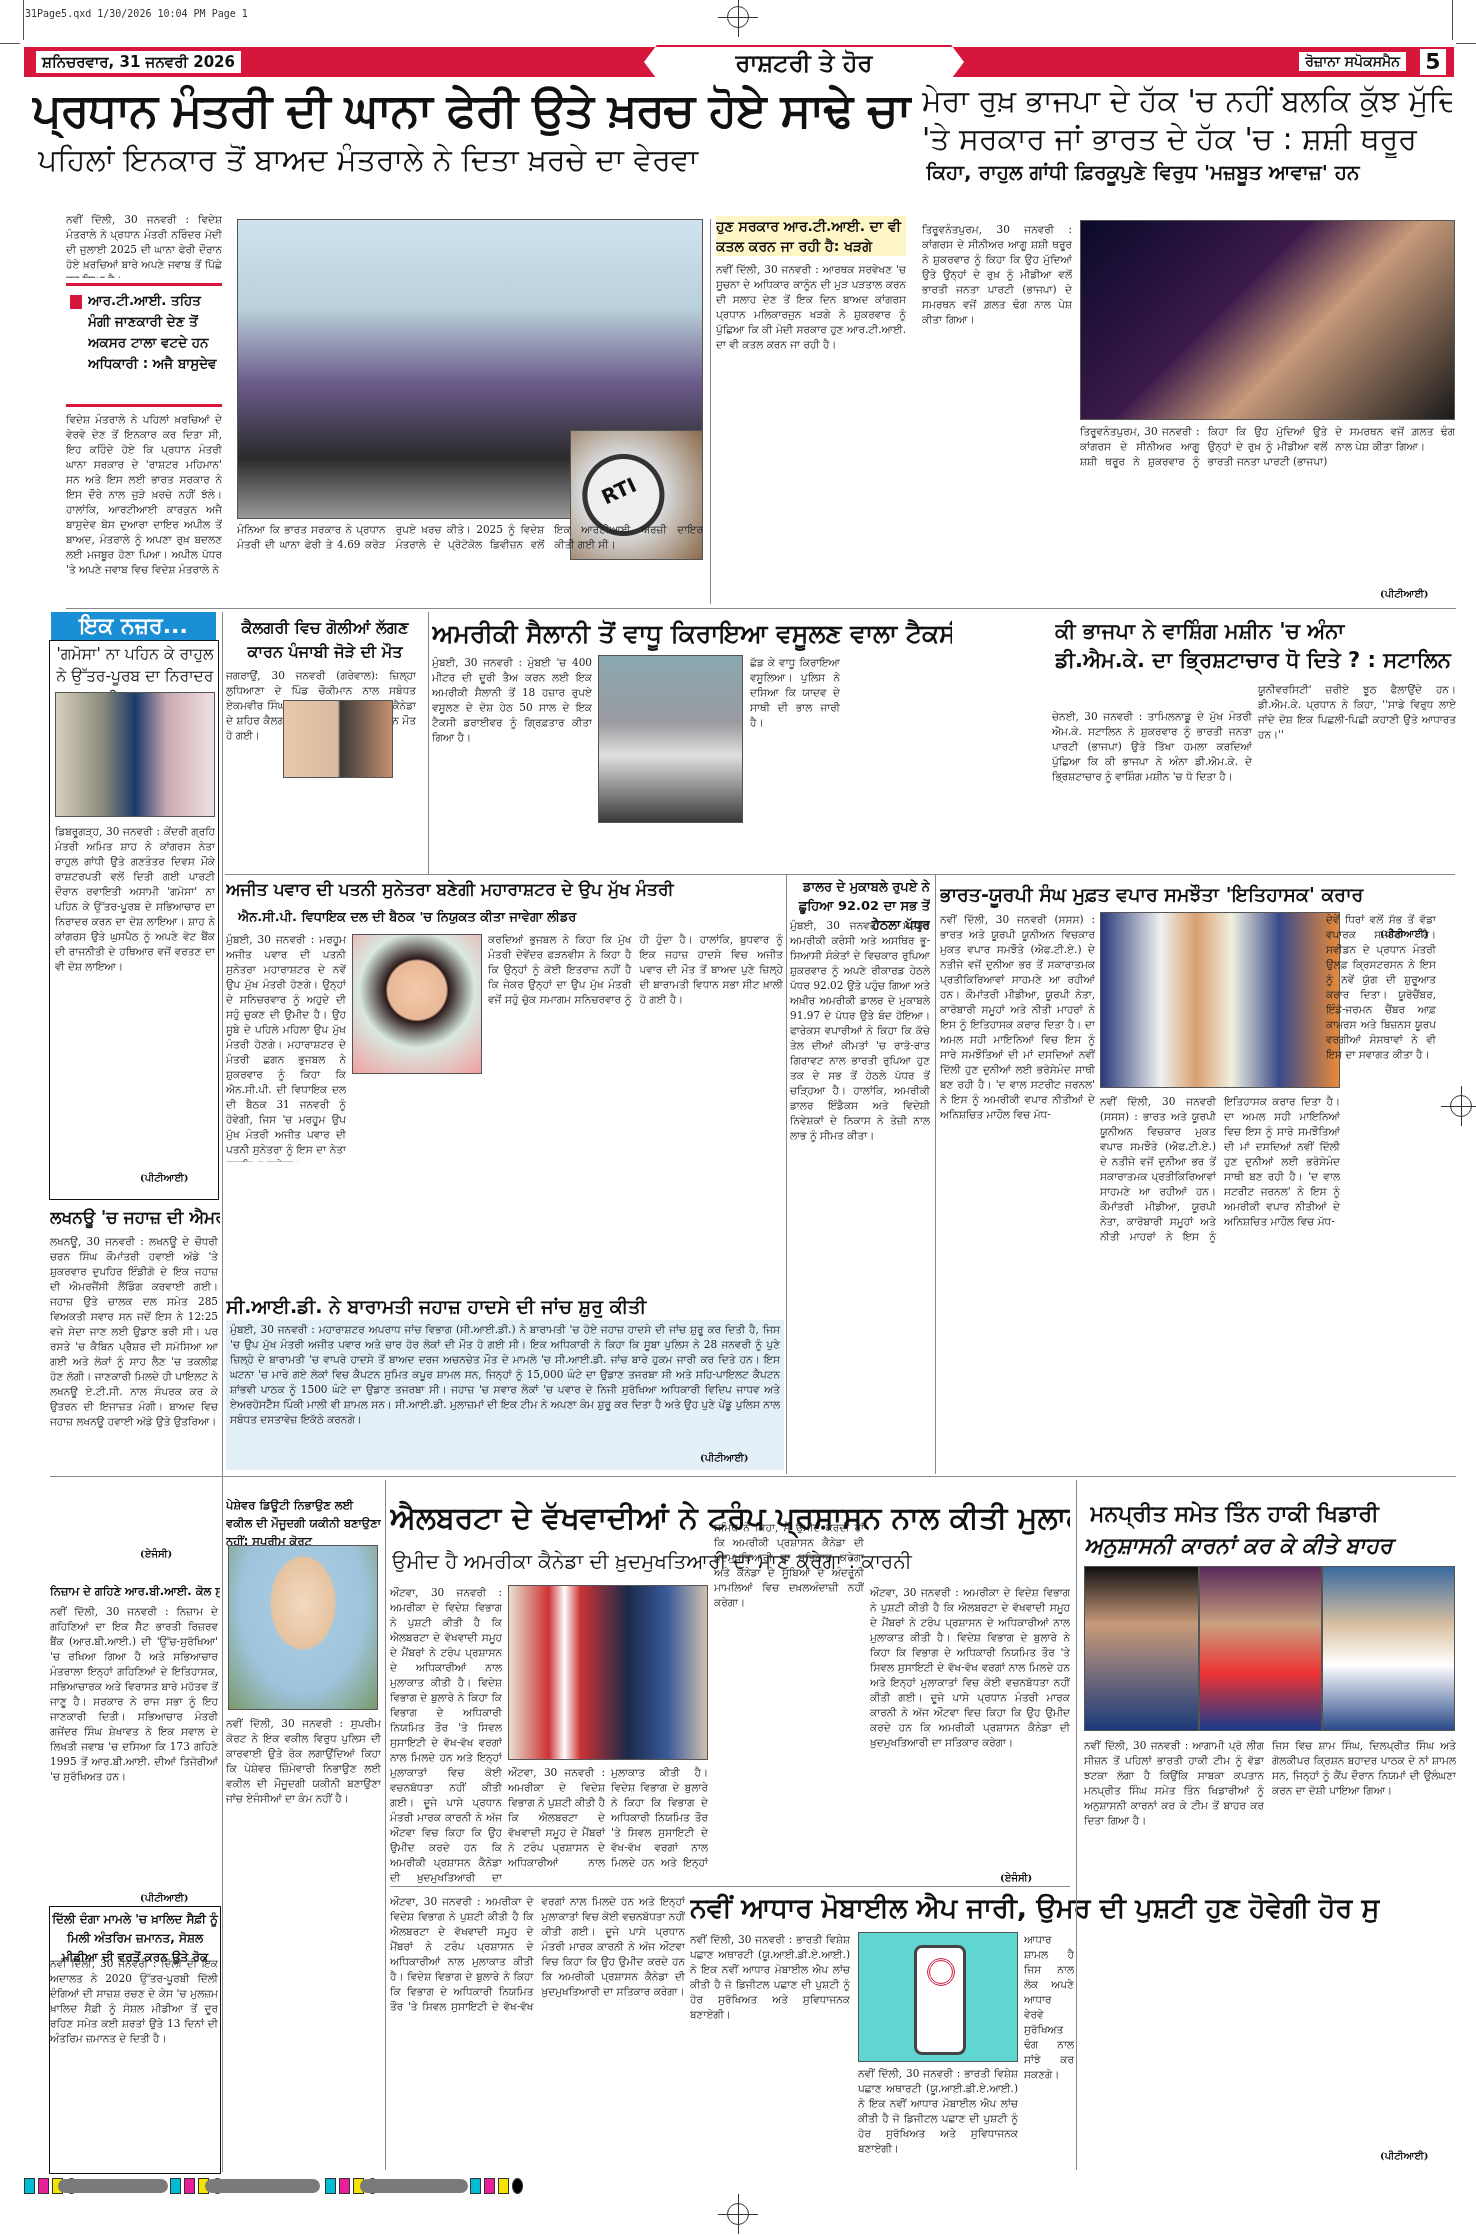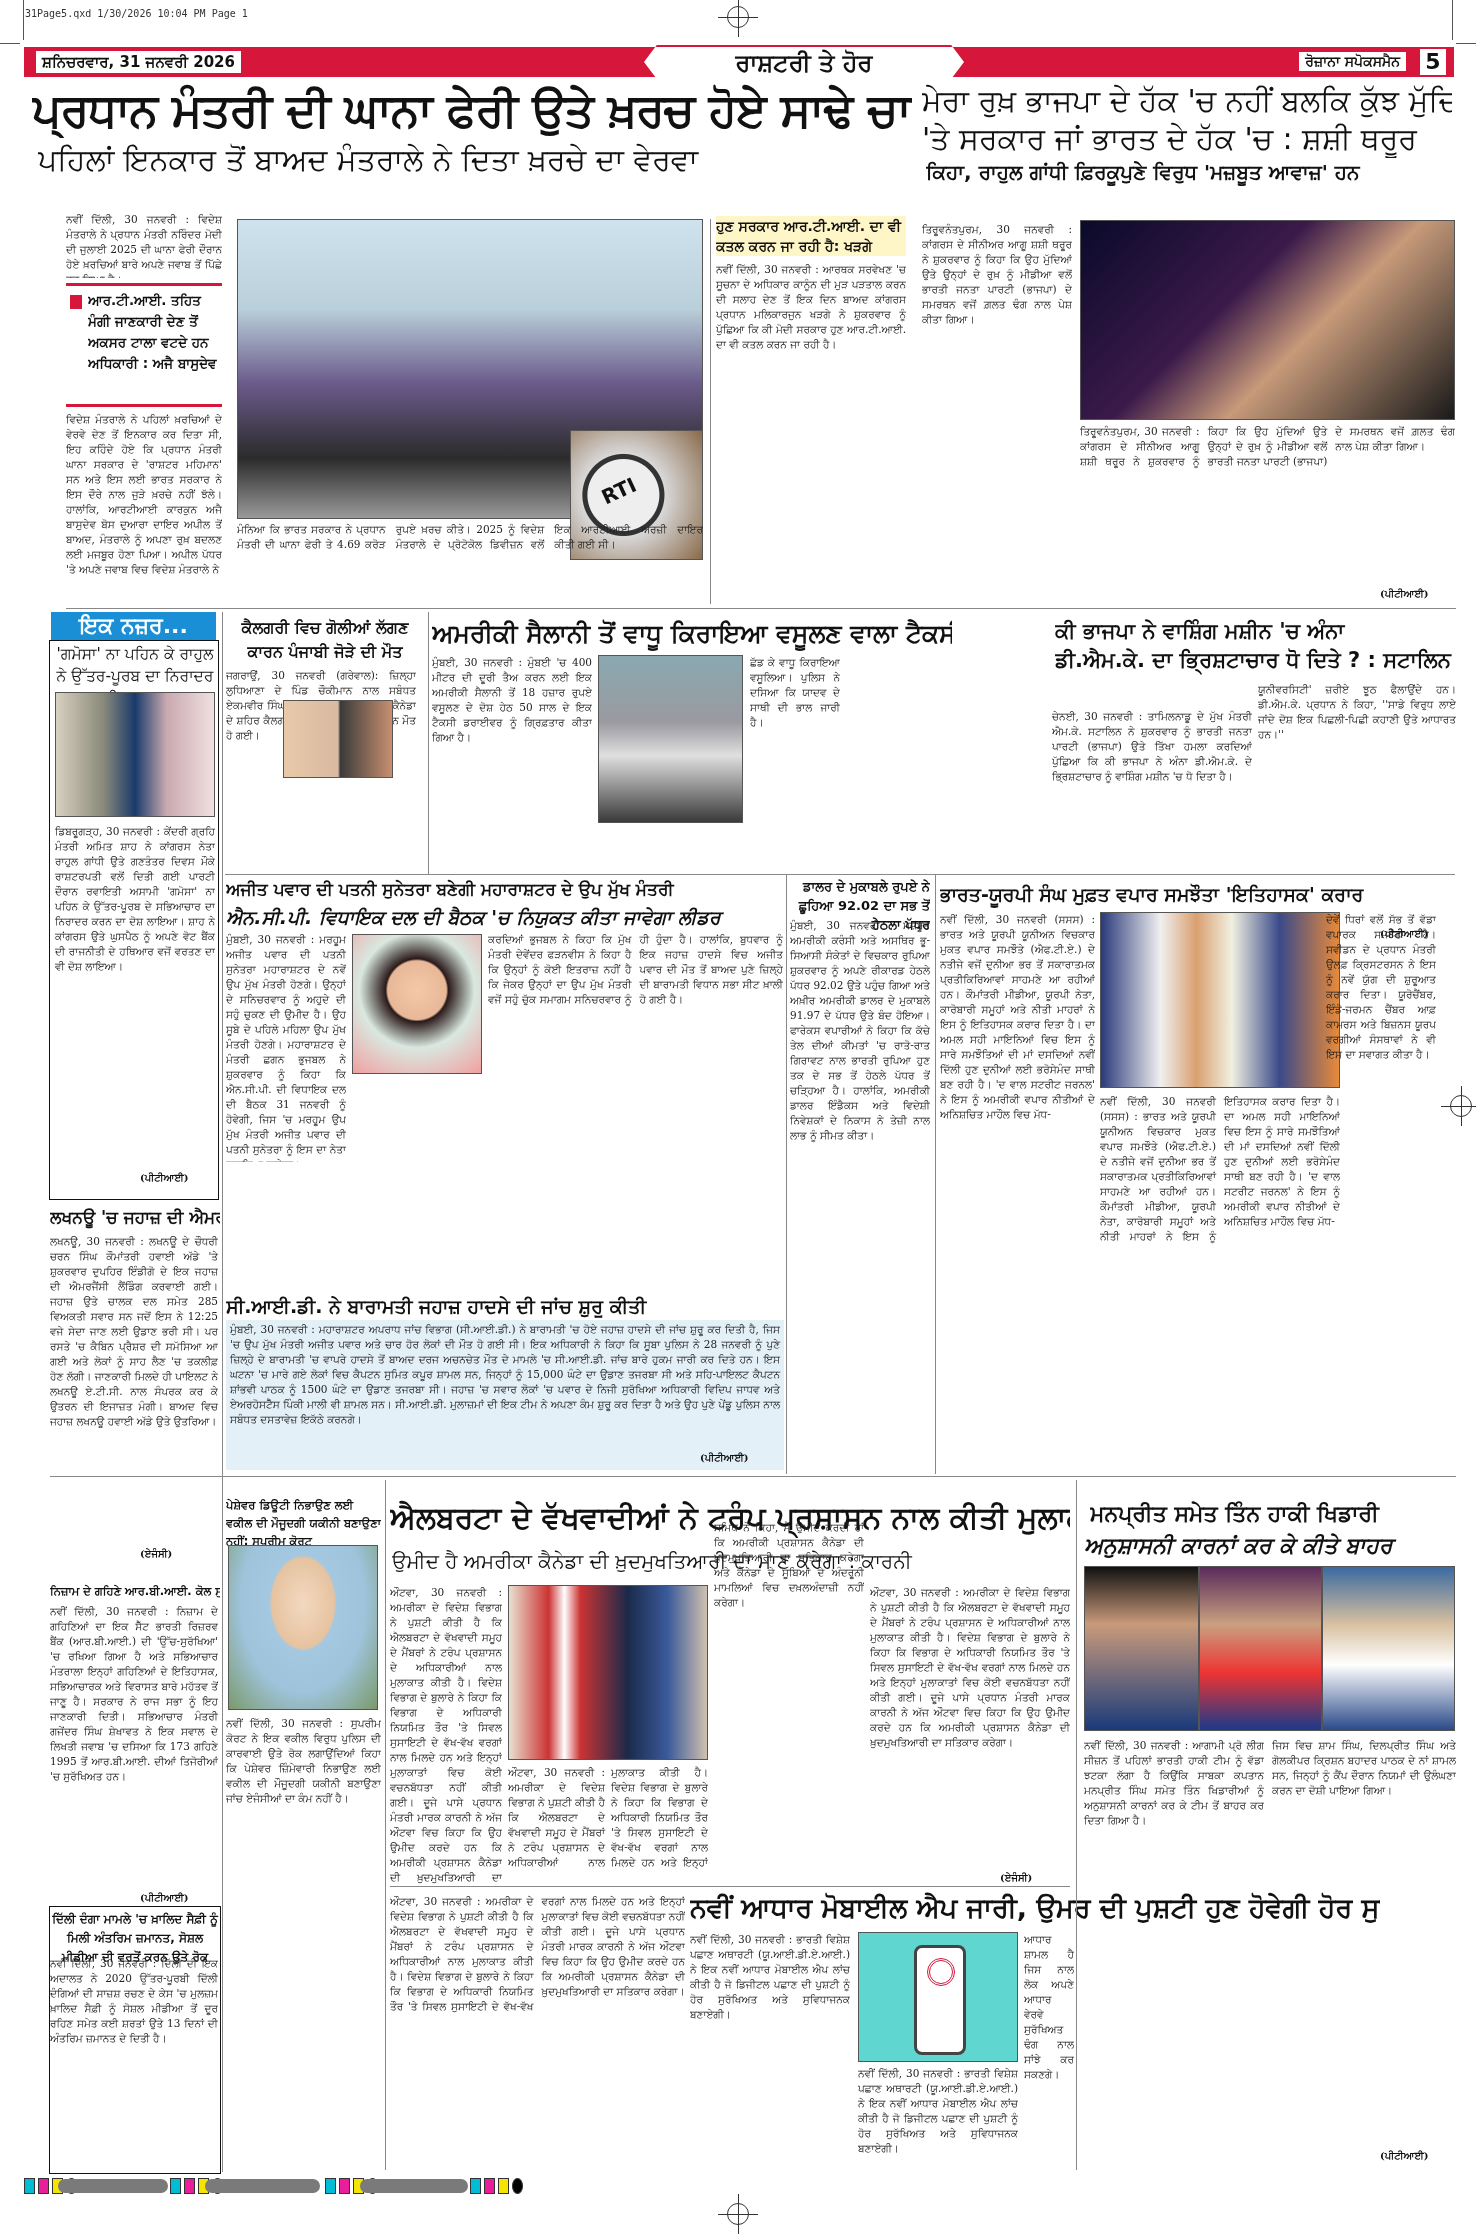--- a/index.html
+++ b/index.html
@@ -101,21 +101,21 @@
 <div class="abs hl" style="left:1055px;top:645px;width:400px;font-size:21px;line-height:30px;">ਡੀ.ਐਮ.ਕੇ. ਦਾ ਭ੍ਰਿਸ਼ਟਾਚਾਰ ਧੋ ਦਿਤੇ ? : ਸਟਾਲਿਨ</div>
 <div class="abs body-text" style="left:1052px;top:682px;width:200px;height:260px;margin-top:27px;">ਚੇਨਈ, 30 ਜਨਵਰੀ : ਤਾਮਿਲਨਾਡੂ ਦੇ ਮੁੱਖ ਮੰਤਰੀ ਐਮ.ਕੇ. ਸਟਾਲਿਨ ਨੇ ਸ਼ੁਕਰਵਾਰ ਨੂੰ ਭਾਰਤੀ ਜਨਤਾ ਪਾਰਟੀ (ਭਾਜਪਾ) ਉਤੇ ਤਿੱਖਾ ਹਮਲਾ ਕਰਦਿਆਂ ਪੁੱਛਿਆ ਕਿ ਕੀ ਭਾਜਪਾ ਨੇ ਅੰਨਾ ਡੀ.ਐਮ.ਕੇ. ਦੇ ਭ੍ਰਿਸ਼ਟਾਚਾਰ ਨੂੰ ਵਾਸ਼ਿੰਗ ਮਸ਼ੀਨ 'ਚ ਧੋ ਦਿਤਾ ਹੈ।</div>
 <div class="abs body-text" style="left:1258px;top:682px;width:198px;height:260px;">ਯੂਨੀਵਰਸਿਟੀ' ਜ਼ਰੀਏ ਝੂਠ ਫੈਲਾਉਂਦੇ ਹਨ। ਡੀ.ਐਮ.ਕੇ. ਪ੍ਰਧਾਨ ਨੇ ਕਿਹਾ, ''ਸਾਡੇ ਵਿਰੁਧ ਲਾਏ ਜਾਂਦੇ ਦੋਸ਼ ਇਕ ਪਿਛਲੀ-ਪਿਛੀ ਕਹਾਣੀ ਉਤੇ ਆਧਾਰਤ ਹਨ।''</div>
 <div class="abs credit" style="left:1380px;top:928px;width:75px;">(ਪੀਟੀਆਈ)</div>
 
 <div class="abs vrule" style="left:222px;top:612px;height:1560px;"></div>
 <div class="abs vrule" style="left:428px;top:612px;height:262px;"></div>
 <div class="abs hrule" style="left:225px;top:874px;width:1230px;"></div>
 
 <div class="abs hl" style="left:226px;top:877px;width:560px;font-size:17px;line-height:24px;">ਅਜੀਤ ਪਵਾਰ ਦੀ ਪਤਨੀ ਸੁਨੇਤਰਾ ਬਣੇਗੀ ਮਹਾਰਾਸ਼ਟਰ ਦੇ ਉਪ ਮੁੱਖ ਮੰਤਰੀ</div>
-<div class="abs sub" style="left:226px;top:906px;width:560px;font-size:19px;line-height:22px;font-weight:bold;font-style:italic;">ਐਨ.ਸੀ.ਪੀ. ਵਿਧਾਇਕ ਦਲ ਦੀ ਬੈਠਕ 'ਚ ਨਿਯੁਕਤ ਕੀਤਾ ਜਾਵੇਗਾ ਲੀਡਰ</div>
+<div class="abs sub" style="left:238px;top:906px;width:560px;font-size:13px;line-height:22px;font-weight:bold;">ਐਨ.ਸੀ.ਪੀ. ਵਿਧਾਇਕ ਦਲ ਦੀ ਬੈਠਕ 'ਚ ਨਿਯੁਕਤ ਕੀਤਾ ਜਾਵੇਗਾ ਲੀਡਰ</div>
 <div class="abs body-text" style="left:226px;top:932px;width:120px;height:230px;">ਮੁੰਬਈ, 30 ਜਨਵਰੀ : ਮਰਹੂਮ ਅਜੀਤ ਪਵਾਰ ਦੀ ਪਤਨੀ ਸੁਨੇਤਰਾ ਮਹਾਰਾਸ਼ਟਰ ਦੇ ਨਵੇਂ ਉਪ ਮੁੱਖ ਮੰਤਰੀ ਹੋਣਗੇ। ਉਨ੍ਹਾਂ ਦੇ ਸਨਿਚਰਵਾਰ ਨੂੰ ਅਹੁਦੇ ਦੀ ਸਹੁੰ ਚੁਕਣ ਦੀ ਉਮੀਦ ਹੈ। ਉਹ ਸੂਬੇ ਦੇ ਪਹਿਲੇ ਮਹਿਲਾ ਉਪ ਮੁੱਖ ਮੰਤਰੀ ਹੋਣਗੇ। ਮਹਾਰਾਸ਼ਟਰ ਦੇ ਮੰਤਰੀ ਛਗਨ ਭੁਜਬਲ ਨੇ ਸ਼ੁਕਰਵਾਰ ਨੂੰ ਕਿਹਾ ਕਿ ਐਨ.ਸੀ.ਪੀ. ਦੀ ਵਿਧਾਇਕ ਦਲ ਦੀ ਬੈਠਕ 31 ਜਨਵਰੀ ਨੂੰ ਹੋਵੇਗੀ, ਜਿਸ 'ਚ ਮਰਹੂਮ ਉਪ ਮੁੱਖ ਮੰਤਰੀ ਅਜੀਤ ਪਵਾਰ ਦੀ ਪਤਨੀ ਸੁਨੇਤਰਾ ਨੂੰ ਇਸ ਦਾ ਨੇਤਾ ਬਣਾਇਆ ਜਾਵੇਗਾ।</div>
 <div class="abs photo" style="left:352px;top:934px;width:130px;height:140px;background:radial-gradient(circle at 50% 40%,#f3c9a9 0,#e8b898 28%,#2a1a1a 30%,#d9e8e0 55%,#f0a0a0 100%);"></div>
 <div class="abs body-text" style="left:488px;top:932px;width:295px;height:230px;column-count:2;column-gap:8px;">ਕਰਦਿਆਂ ਭੁਜਬਲ ਨੇ ਕਿਹਾ ਕਿ ਮੁੱਖ ਮੰਤਰੀ ਦੇਵੇਂਦਰ ਫੜਨਵੀਸ ਨੇ ਕਿਹਾ ਹੈ ਕਿ ਉਨ੍ਹਾਂ ਨੂੰ ਕੋਈ ਇਤਰਾਜ਼ ਨਹੀਂ ਹੈ ਕਿ ਜੇਕਰ ਉਨ੍ਹਾਂ ਦਾ ਉਪ ਮੁੱਖ ਮੰਤਰੀ ਵਜੋਂ ਸਹੁੰ ਚੁੱਕ ਸਮਾਗਮ ਸਨਿਚਰਵਾਰ ਨੂੰ ਹੀ ਹੁੰਦਾ ਹੈ। ਹਾਲਾਂਕਿ, ਬੁਧਵਾਰ ਨੂੰ ਇਕ ਜਹਾਜ਼ ਹਾਦਸੇ ਵਿਚ ਅਜੀਤ ਪਵਾਰ ਦੀ ਮੌਤ ਤੋਂ ਬਾਅਦ ਪੁਣੇ ਜ਼ਿਲ੍ਹੇ ਦੀ ਬਾਰਾਮਤੀ ਵਿਧਾਨ ਸਭਾ ਸੀਟ ਖ਼ਾਲੀ ਹੋ ਗਈ ਹੈ।</div>
 
 <div class="abs hl" style="left:50px;top:1204px;width:170px;font-size:17px;line-height:26px;">ਲਖਨਊ 'ਚ ਜਹਾਜ਼ ਦੀ ਐਮਰਜੈਂਸੀ ਲੈਂਡਿੰਗ</div>
 <div class="abs body-text" style="left:50px;top:1234px;width:168px;height:320px;">ਲਖਨਊ, 30 ਜਨਵਰੀ : ਲਖਨਊ ਦੇ ਚੌਧਰੀ ਚਰਨ ਸਿੰਘ ਕੌਮਾਂਤਰੀ ਹਵਾਈ ਅੱਡੇ 'ਤੇ ਸ਼ੁਕਰਵਾਰ ਦੁਪਹਿਰ ਇੰਡੀਗੋ ਦੇ ਇਕ ਜਹਾਜ਼ ਦੀ ਐਮਰਜੈਂਸੀ ਲੈਂਡਿੰਗ ਕਰਵਾਈ ਗਈ। ਜਹਾਜ਼ ਉਤੇ ਚਾਲਕ ਦਲ ਸਮੇਤ 285 ਵਿਅਕਤੀ ਸਵਾਰ ਸਨ ਜਦੋਂ ਇਸ ਨੇ 12:25 ਵਜੇ ਸੇਦਾ ਜਾਣ ਲਈ ਉਡਾਣ ਭਰੀ ਸੀ। ਪਰ ਰਸਤੇ 'ਚ ਕੈਬਿਨ ਪ੍ਰੈਸ਼ਰ ਦੀ ਸਮੱਸਿਆ ਆ ਗਈ ਅਤੇ ਲੋਕਾਂ ਨੂੰ ਸਾਹ ਲੈਣ 'ਚ ਤਕਲੀਫ਼ ਹੋਣ ਲੱਗੀ। ਜਾਣਕਾਰੀ ਮਿਲਦੇ ਹੀ ਪਾਇਲਟ ਨੇ ਲਖਨਊ ਏ.ਟੀ.ਸੀ. ਨਾਲ ਸੰਪਰਕ ਕਰ ਕੇ ਉਤਰਨ ਦੀ ਇਜਾਜ਼ਤ ਮੰਗੀ। ਬਾਅਦ ਵਿਚ ਜਹਾਜ਼ ਲਖਨਊ ਹਵਾਈ ਅੱਡੇ ਉਤੇ ਉਤਰਿਆ।</div>
 <div class="abs credit" style="left:140px;top:1548px;width:75px;">(ਏਜੰਸੀ)</div>
 
 <div class="abs hl" style="left:226px;top:1294px;width:560px;font-size:19px;line-height:24px;">ਸੀ.ਆਈ.ਡੀ. ਨੇ ਬਾਰਾਮਤੀ ਜਹਾਜ਼ ਹਾਦਸੇ ਦੀ ਜਾਂਚ ਸ਼ੁਰੂ ਕੀਤੀ</div>
 <div class="abs body-text shaded" style="left:226px;top:1320px;width:558px;height:150px;padding:2px 4px;">ਮੁੰਬਈ, 30 ਜਨਵਰੀ : ਮਹਾਰਾਸ਼ਟਰ ਅਪਰਾਧ ਜਾਂਚ ਵਿਭਾਗ (ਸੀ.ਆਈ.ਡੀ.) ਨੇ ਬਾਰਾਮਤੀ 'ਚ ਹੋਏ ਜਹਾਜ਼ ਹਾਦਸੇ ਦੀ ਜਾਂਚ ਸ਼ੁਰੂ ਕਰ ਦਿਤੀ ਹੈ, ਜਿਸ 'ਚ ਉਪ ਮੁੱਖ ਮੰਤਰੀ ਅਜੀਤ ਪਵਾਰ ਅਤੇ ਚਾਰ ਹੋਰ ਲੋਕਾਂ ਦੀ ਮੌਤ ਹੋ ਗਈ ਸੀ। ਇਕ ਅਧਿਕਾਰੀ ਨੇ ਕਿਹਾ ਕਿ ਸੂਬਾ ਪੁਲਿਸ ਨੇ 28 ਜਨਵਰੀ ਨੂੰ ਪੁਣੇ ਜ਼ਿਲ੍ਹੇ ਦੇ ਬਾਰਾਮਤੀ 'ਚ ਵਾਪਰੇ ਹਾਦਸੇ ਤੋਂ ਬਾਅਦ ਦਰਜ ਅਚਨਚੇਤ ਮੌਤ ਦੇ ਮਾਮਲੇ 'ਚ ਸੀ.ਆਈ.ਡੀ. ਜਾਂਚ ਬਾਰੇ ਹੁਕਮ ਜਾਰੀ ਕਰ ਦਿਤੇ ਹਨ। ਇਸ ਘਟਨਾ 'ਚ ਮਾਰੇ ਗਏ ਲੋਕਾਂ ਵਿਚ ਕੈਪਟਨ ਸੁਮਿਤ ਕਪੂਰ ਸ਼ਾਮਲ ਸਨ, ਜਿਨ੍ਹਾਂ ਨੂੰ 15,000 ਘੰਟੇ ਦਾ ਉਡਾਣ ਤਜਰਬਾ ਸੀ ਅਤੇ ਸਹਿ-ਪਾਇਲਟ ਕੈਪਟਨ ਸ਼ਾਂਭਵੀ ਪਾਠਕ ਨੂੰ 1500 ਘੰਟੇ ਦਾ ਉਡਾਣ ਤਜਰਬਾ ਸੀ। ਜਹਾਜ਼ 'ਚ ਸਵਾਰ ਲੋਕਾਂ 'ਚ ਪਵਾਰ ਦੇ ਨਿਜੀ ਸੁਰੱਖਿਆ ਅਧਿਕਾਰੀ ਵਿਦਿਪ ਜਾਧਵ ਅਤੇ ਏਅਰਹੋਸਟੈੱਸ ਪਿੰਕੀ ਮਾਲੀ ਵੀ ਸ਼ਾਮਲ ਸਨ। ਸੀ.ਆਈ.ਡੀ. ਮੁਲਾਜ਼ਮਾਂ ਦੀ ਇਕ ਟੀਮ ਨੇ ਅਪਣਾ ਕੰਮ ਸ਼ੁਰੂ ਕਰ ਦਿਤਾ ਹੈ ਅਤੇ ਉਹ ਪੁਣੇ ਪੇਂਡੂ ਪੁਲਿਸ ਨਾਲ ਸਬੰਧਤ ਦਸਤਾਵੇਜ਼ ਇਕੱਠੇ ਕਰਨਗੇ।</div>

